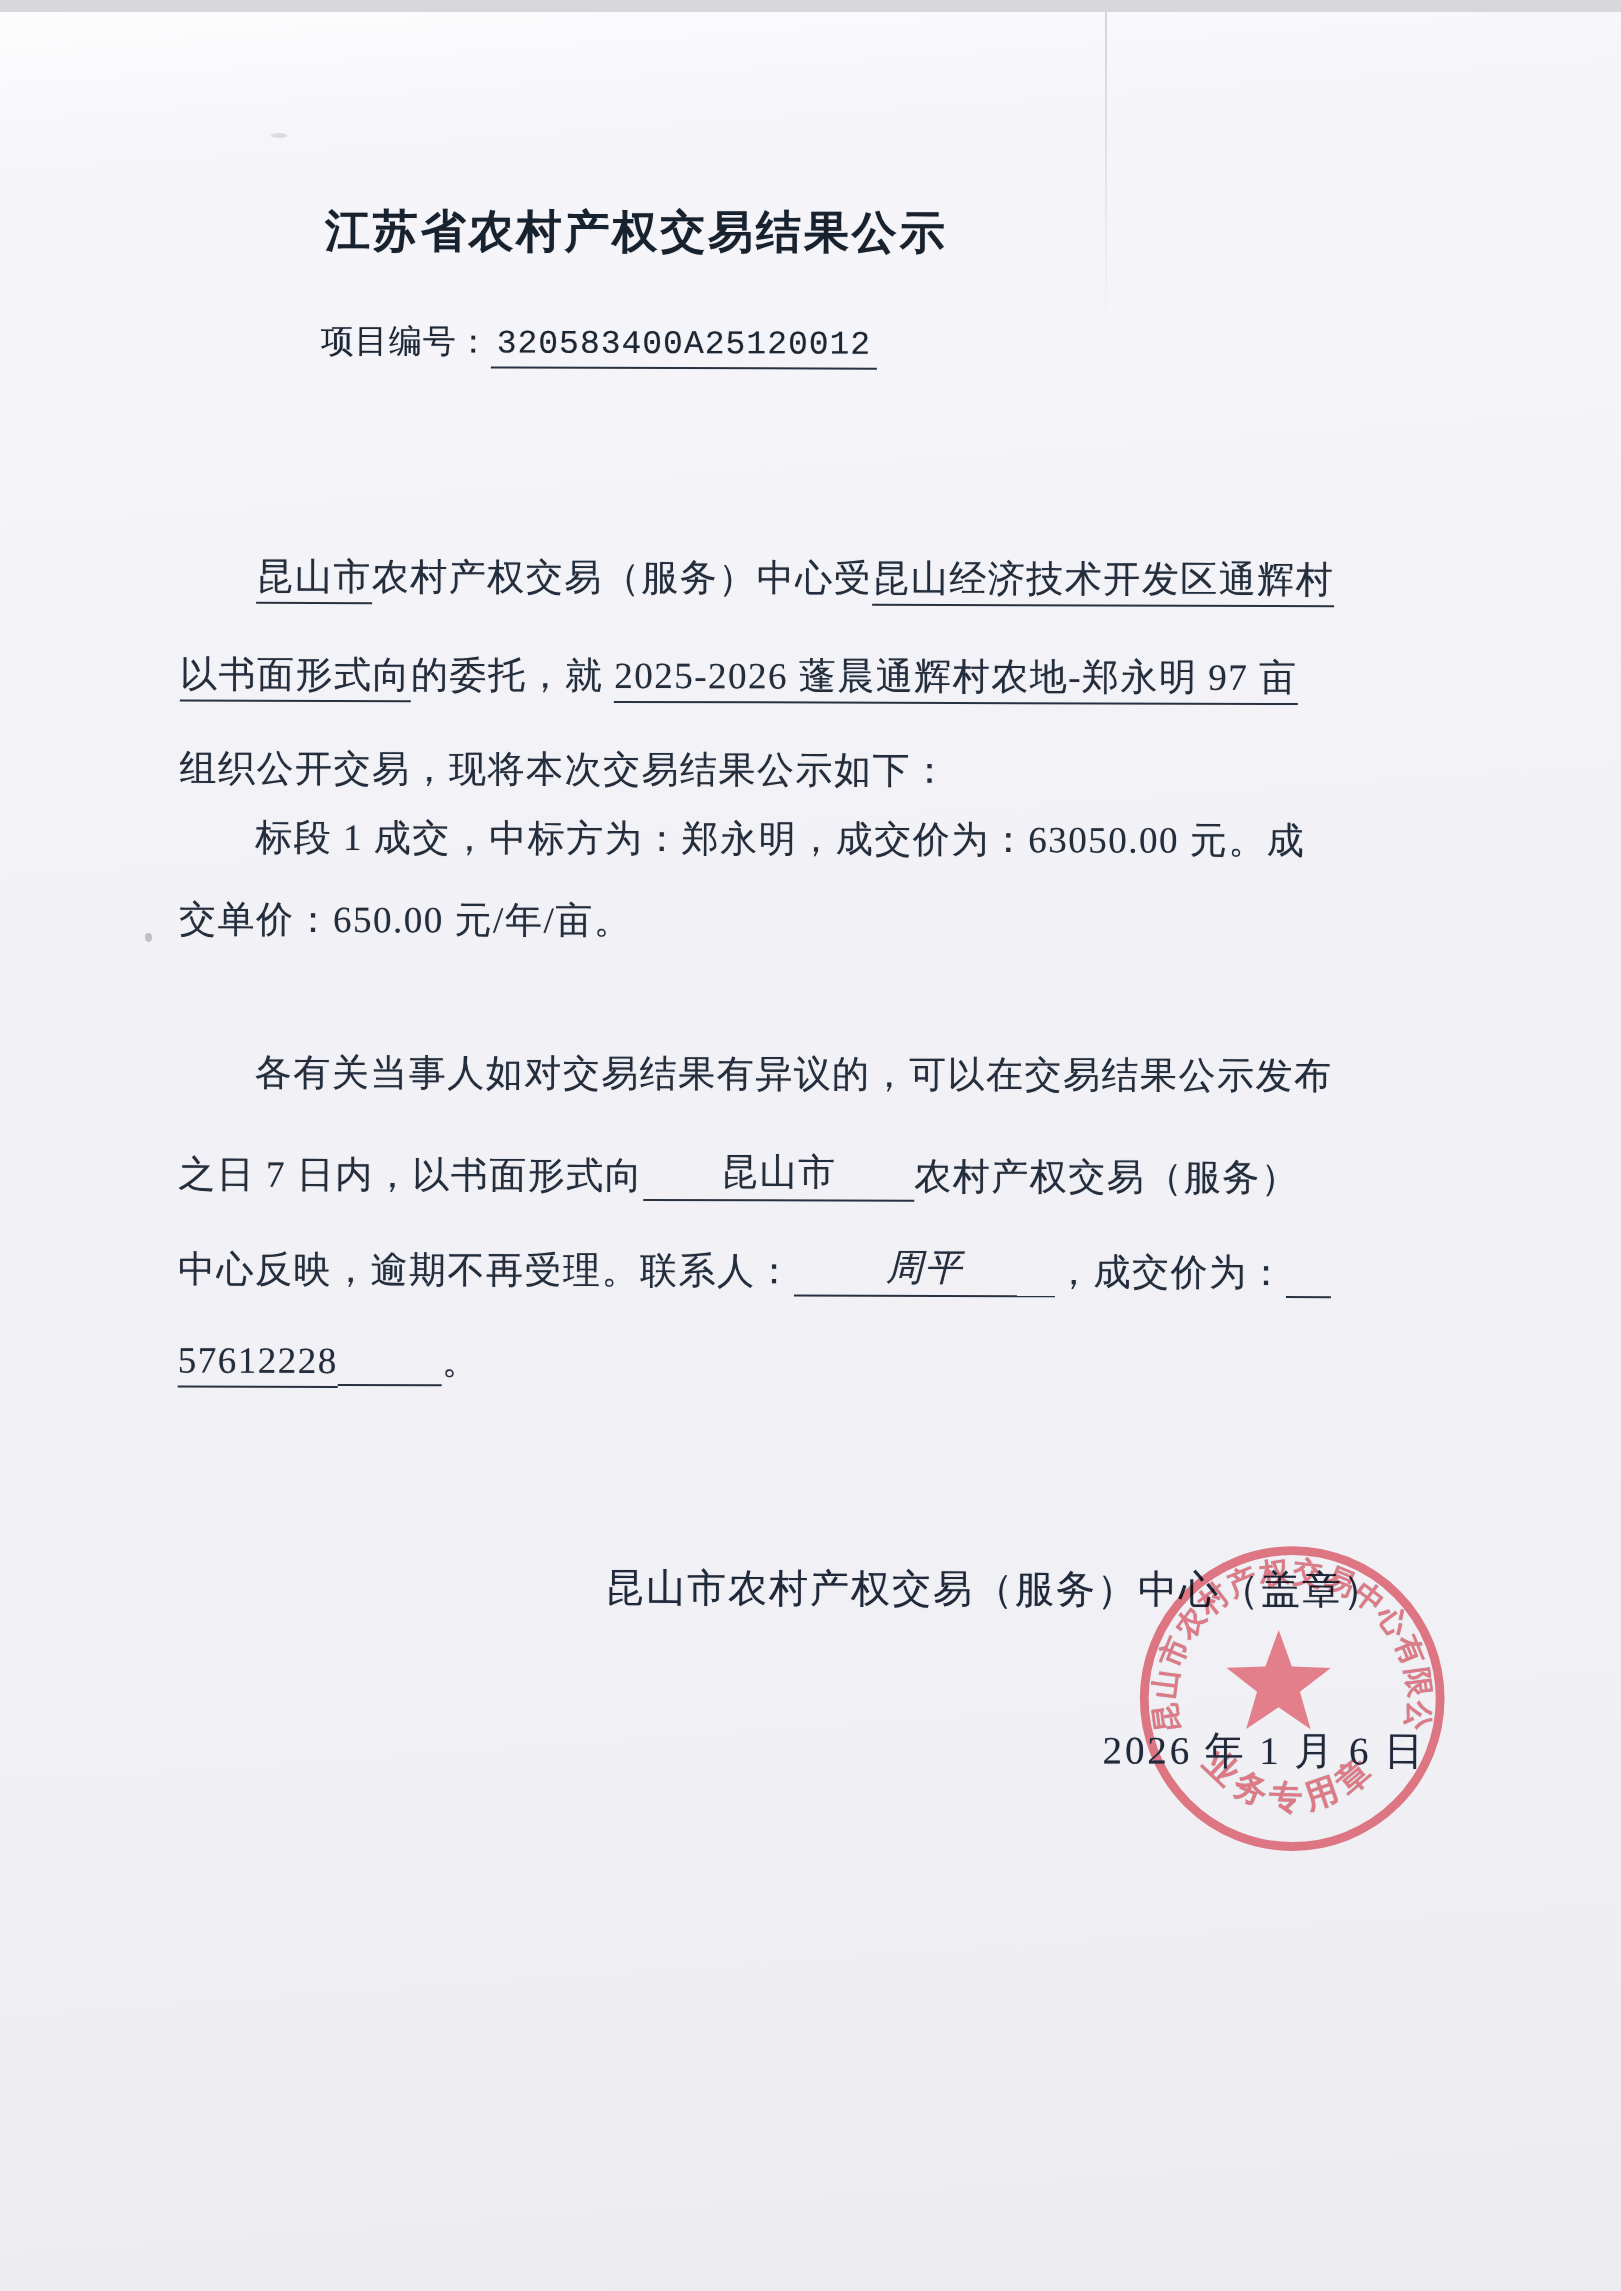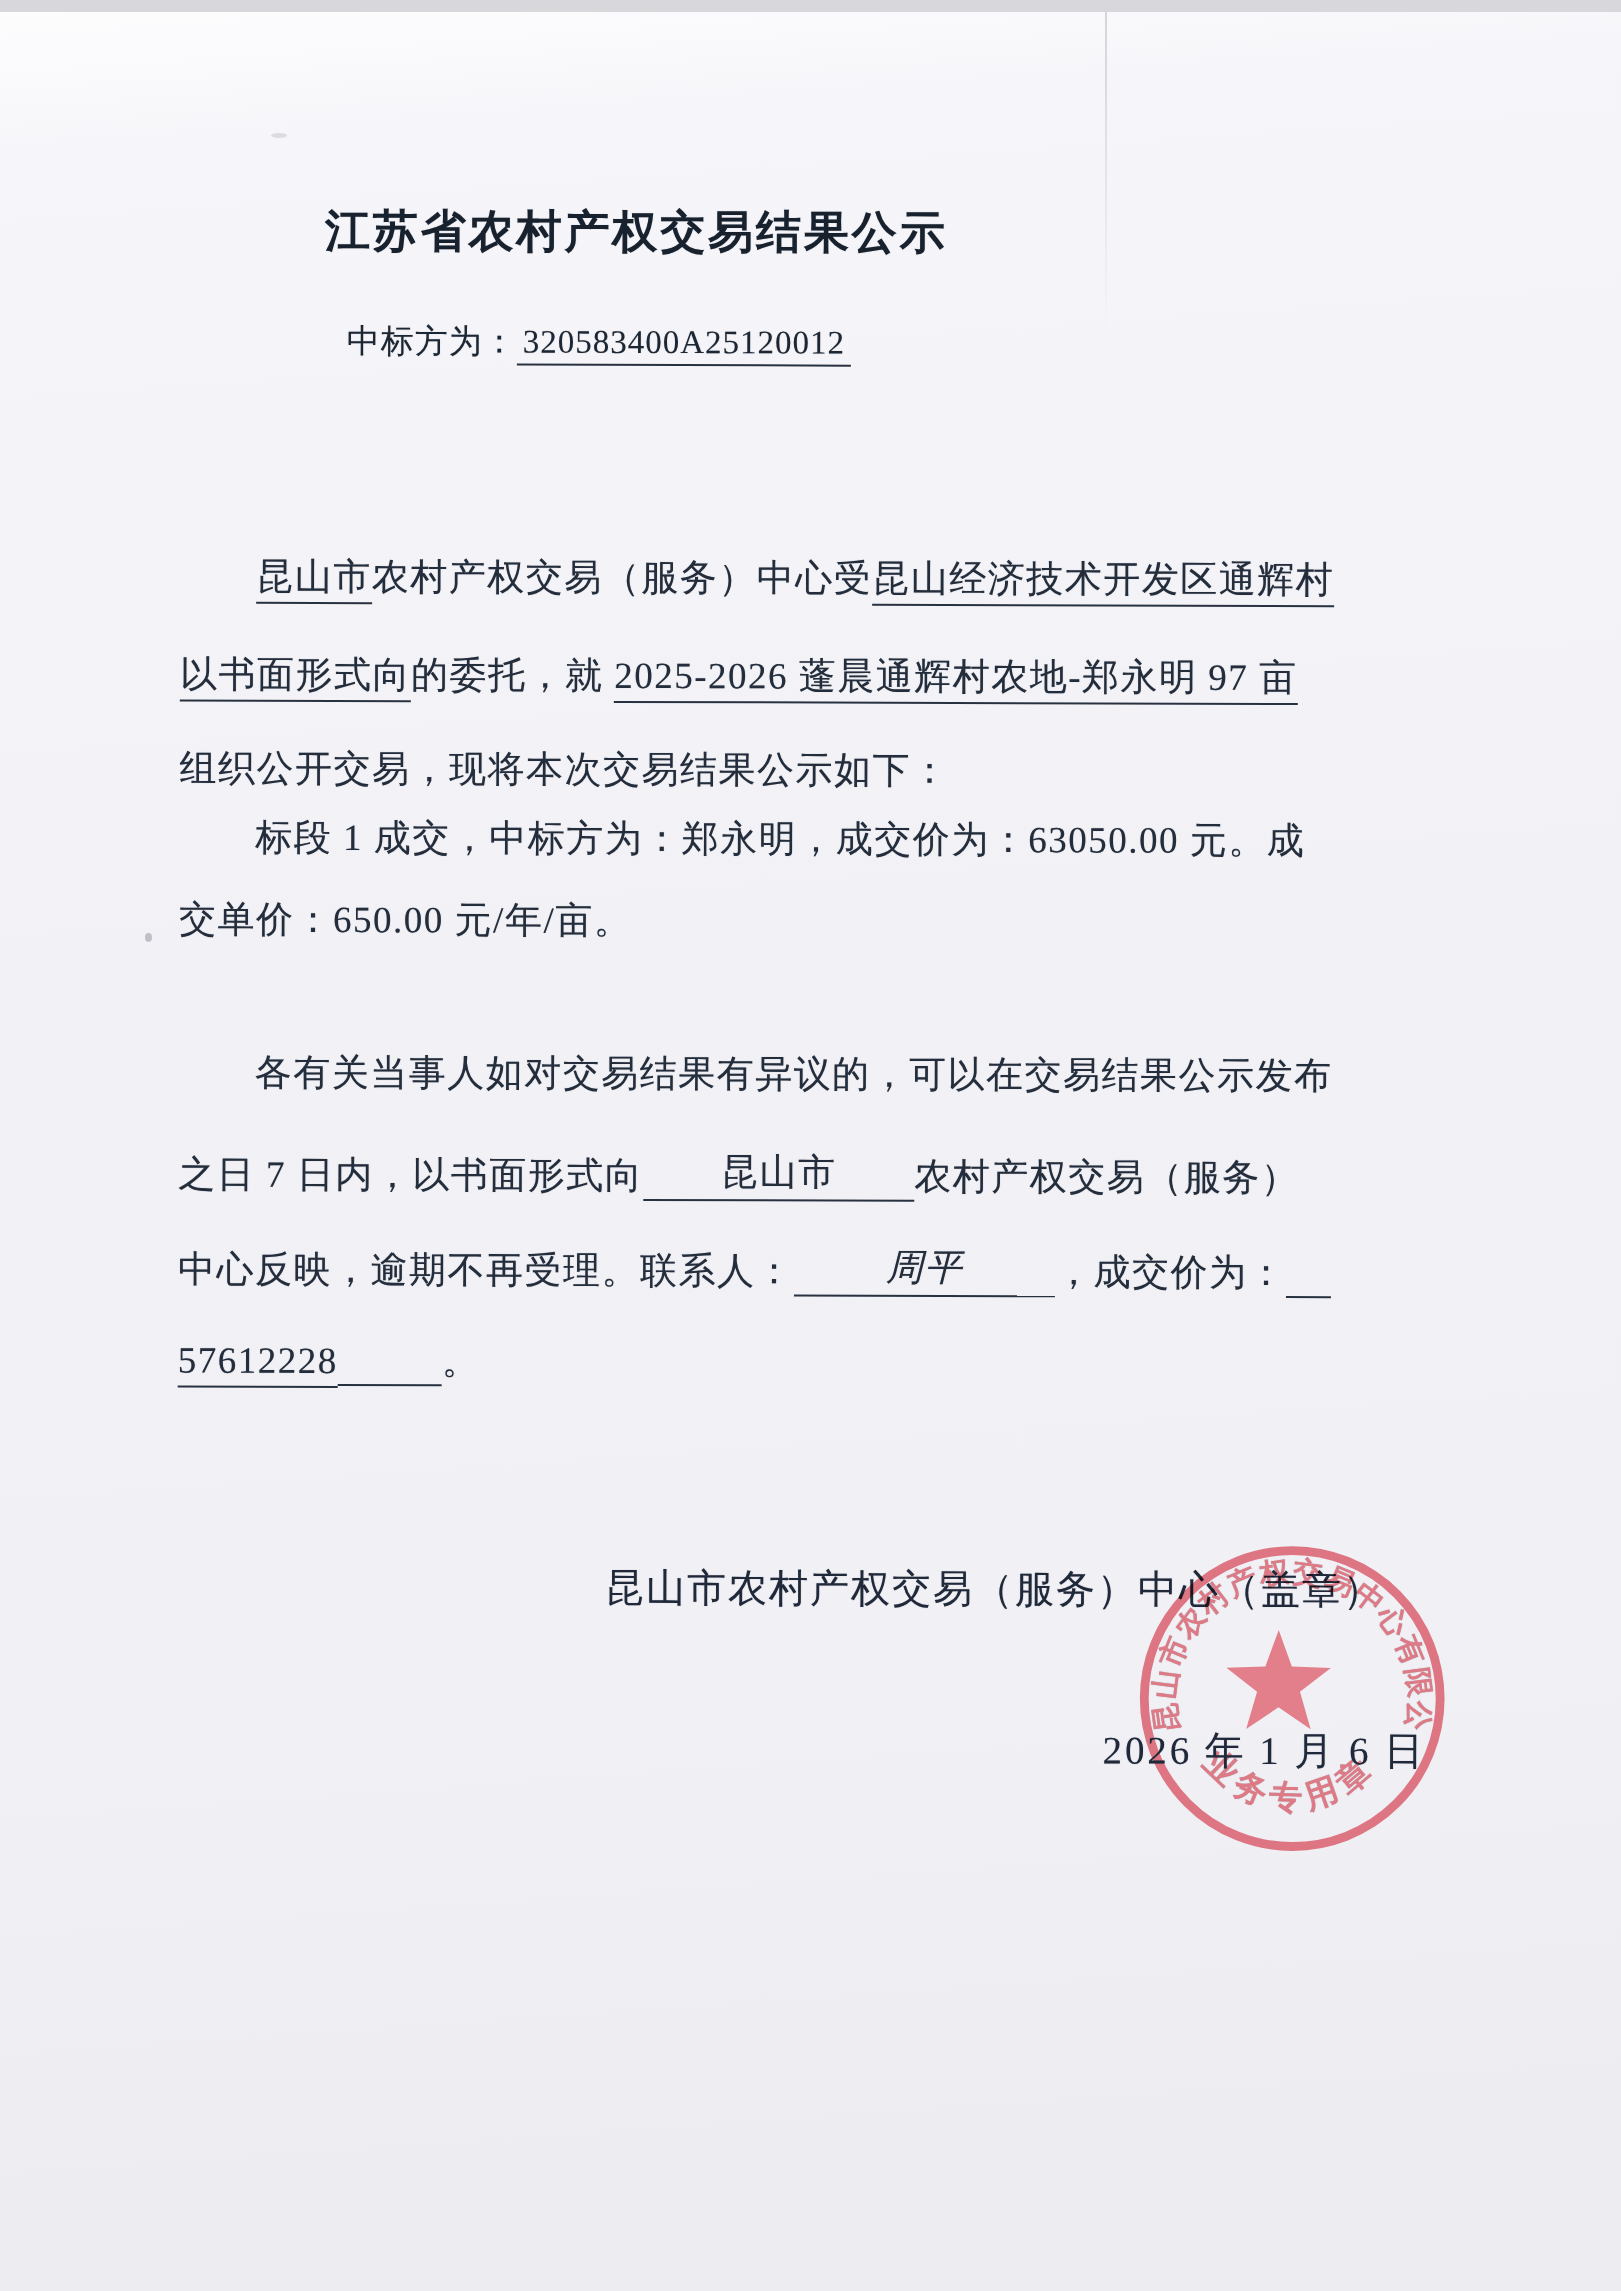--- a/index.html
+++ b/index.html
@@ -31,21 +31,21 @@
     text-align:center;
     font-family:"Liberation Sans","DejaVu Sans",sans-serif;
     font-weight:bold;font-size:45px;letter-spacing:2.9px;color:#18212e;
   }
   .project{
     position:absolute;top:308px;left:0;width:1200px;
     text-align:center;font-size:33px;letter-spacing:1px;color:#1d2734;
   }
   .project .num{
     border-bottom:2.9px solid #28313f;padding:0 5.9px 3.9px 5.9px;
-    font-family:Liberation Serif, serif;
+    font-family:Liberation Mono, monospace;
   }
 
   .ln{
     position:absolute;left:182px;width:1059px;height:65px;
     font-size:37px;letter-spacing:1.5px;white-space:nowrap;color:#232d3b;
   }
   .indent{padding-left:76px;}
   .u{border-bottom:2.9px solid #28313f;padding-bottom:4.9px;}
   .blank{
     display:inline-block;border-bottom:2.9px solid #28313f;
@@ -75,21 +75,21 @@
 <div class="page">
   <div class="crease"></div>
   <div class="speck s1"></div>
   <div class="speck s2"></div>
 
   <div class="content">
 
     <div class="title">江苏省农村产权交易结果公示</div>
 
     <div class="project">
-      <span>中标方为：</span><span class="num">320583400A25120012</span>
+      <span>项目编号：</span><span class="num">320583400A25120012</span>
     </div>
 
     <div class="ln indent" style="top:541px">
       <span class="u">昆山市</span><span>农村产权交易（服务）中心受</span><span class="u">昆山经济技术开发区通辉村</span>
     </div>
     <div class="ln" style="top:639px">
       <span class="u">以书面形式向</span><span>的委托，就 </span><span class="u">2025-2026 蓬晨通辉村农地-郑永明 97 亩</span>
     </div>
     <div class="ln" style="top:733px">组织公开交易，现将本次交易结果公示如下：</div>
 

